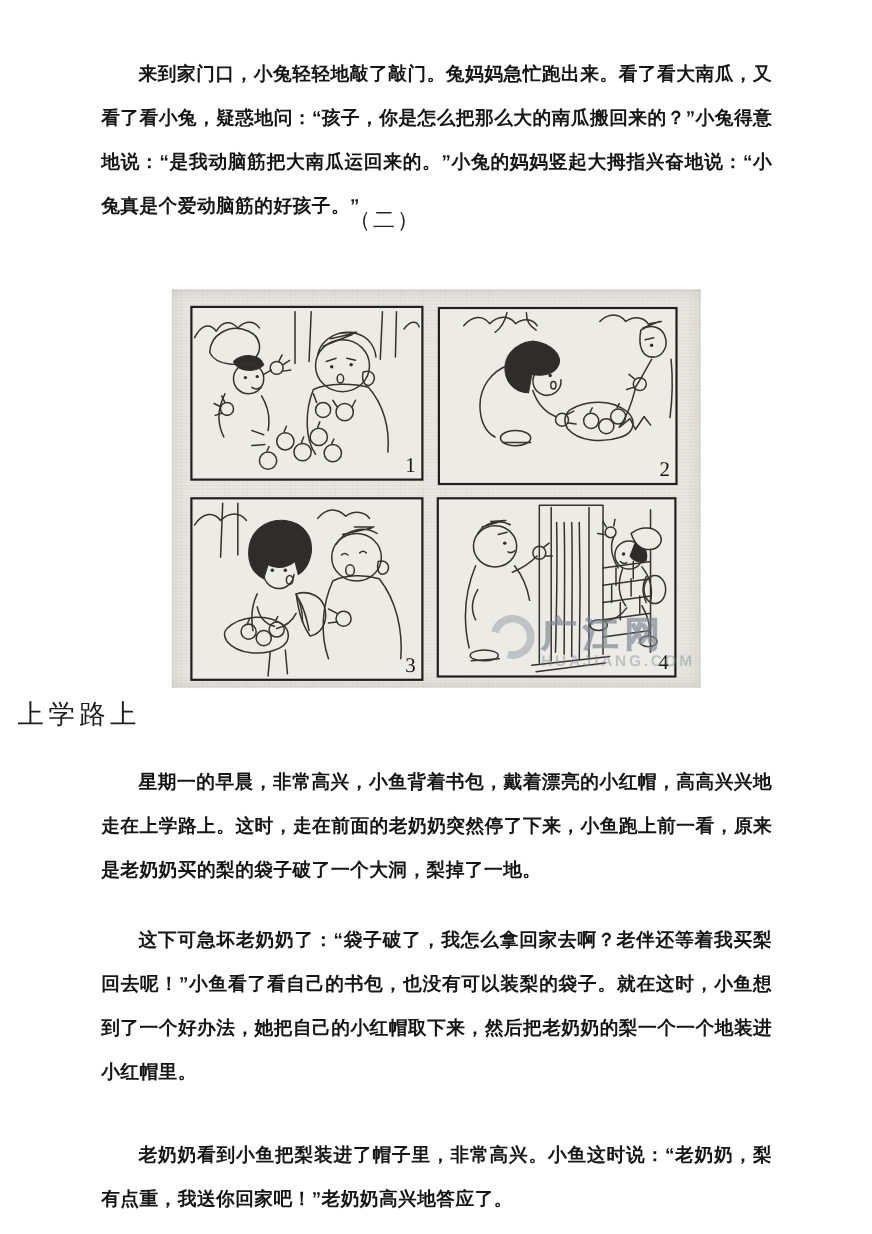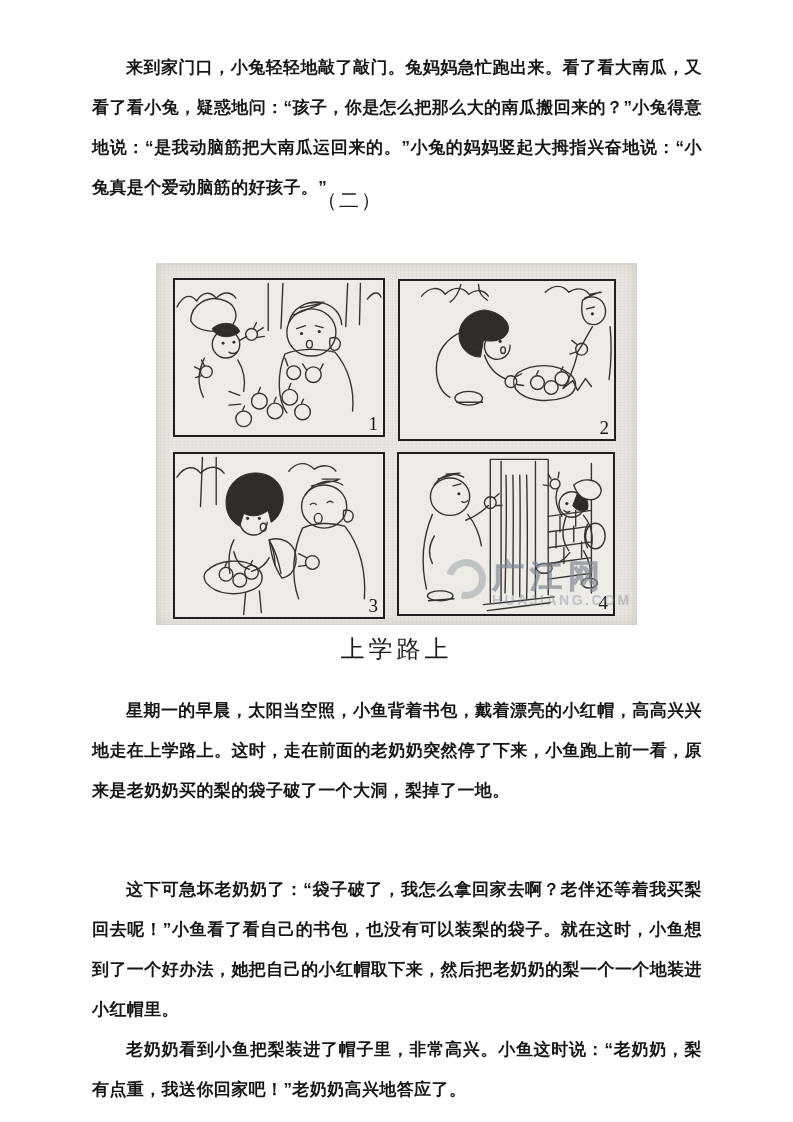--- a/index.html
+++ b/index.html
@@ -31,26 +31,27 @@
     font-family:"Liberation Serif", serif;
     font-size:20px;
     line-height:36px;
     letter-spacing:2px;
     color:#222;
   }
   .story-title {
     position:absolute;
     top:633px; left:0;
     width:793px;
-    text-align:center;
+    text-align:left;
     font-family:"Liberation Serif", serif;
     font-size:24px;
     font-weight:400;
     letter-spacing:4px;
     color:#1d1d1d;
+    padding-left:16px;
   }
   
   .comic-scan {
     position:absolute;
     left:156px; top:263px;
     width:481px; height:362px;
     background-color:#e9e7e1;
     background-image:
       repeating-linear-gradient(0deg, rgba(90,88,80,0.04) 0 1px, transparent 1px 3px),
       repeating-linear-gradient(90deg, rgba(90,88,80,0.03) 0 1px, transparent 1px 4px);
@@ -289,17 +290,17 @@
     <div class="wm-logo"></div>
     <div class="wm-text">
       <span class="wm-line1">广江网</span>
       <span class="wm-line2">HUAJIANG.COM</span>
     </div>
   </div>
 </div>
 
 <div class="story-title">上学路上</div>
 
-<div class="para" style="top:691px;">星期一的早晨，太阳当空照，小鱼背着书包，戴着漂亮的小红帽，高高兴兴地走在上学路上。这时，走在前面的老奶奶突然停了下来，小鱼跑上前一看，原来是老奶奶买的梨的袋子破了一个大洞，梨掉了一地。</div>
-
-<div class="para" style="top:870px;">这下可急坏老奶奶了：“袋子破了，我怎么拿回家去啊？老伴还等着我买梨回去呢！”小鱼看了看自己的书包，也没有可以装梨的袋子。就在这时，小鱼想到了一个好办法，她把自己的小红帽取下来，然后把老奶奶的梨一个一个地装进小红帽里。</div>
+<div class="para" style="top:691px;">星期一的早晨，非常高兴，小鱼背着书包，戴着漂亮的小红帽，高高兴兴地走在上学路上。这时，走在前面的老奶奶突然停了下来，小鱼跑上前一看，原来是老奶奶买的梨的袋子破了一个大洞，梨掉了一地。</div>
+
+<div class="para" style="top:835px;">这下可急坏老奶奶了：“袋子破了，我怎么拿回家去啊？老伴还等着我买梨回去呢！”小鱼看了看自己的书包，也没有可以装梨的袋子。就在这时，小鱼想到了一个好办法，她把自己的小红帽取下来，然后把老奶奶的梨一个一个地装进小红帽里。</div>
 
 <div class="para" style="top:1030px;">老奶奶看到小鱼把梨装进了帽子里，非常高兴。小鱼这时说：“老奶奶，梨有点重，我送你回家吧！”老奶奶高兴地答应了。</div>
 
 </body></html>

